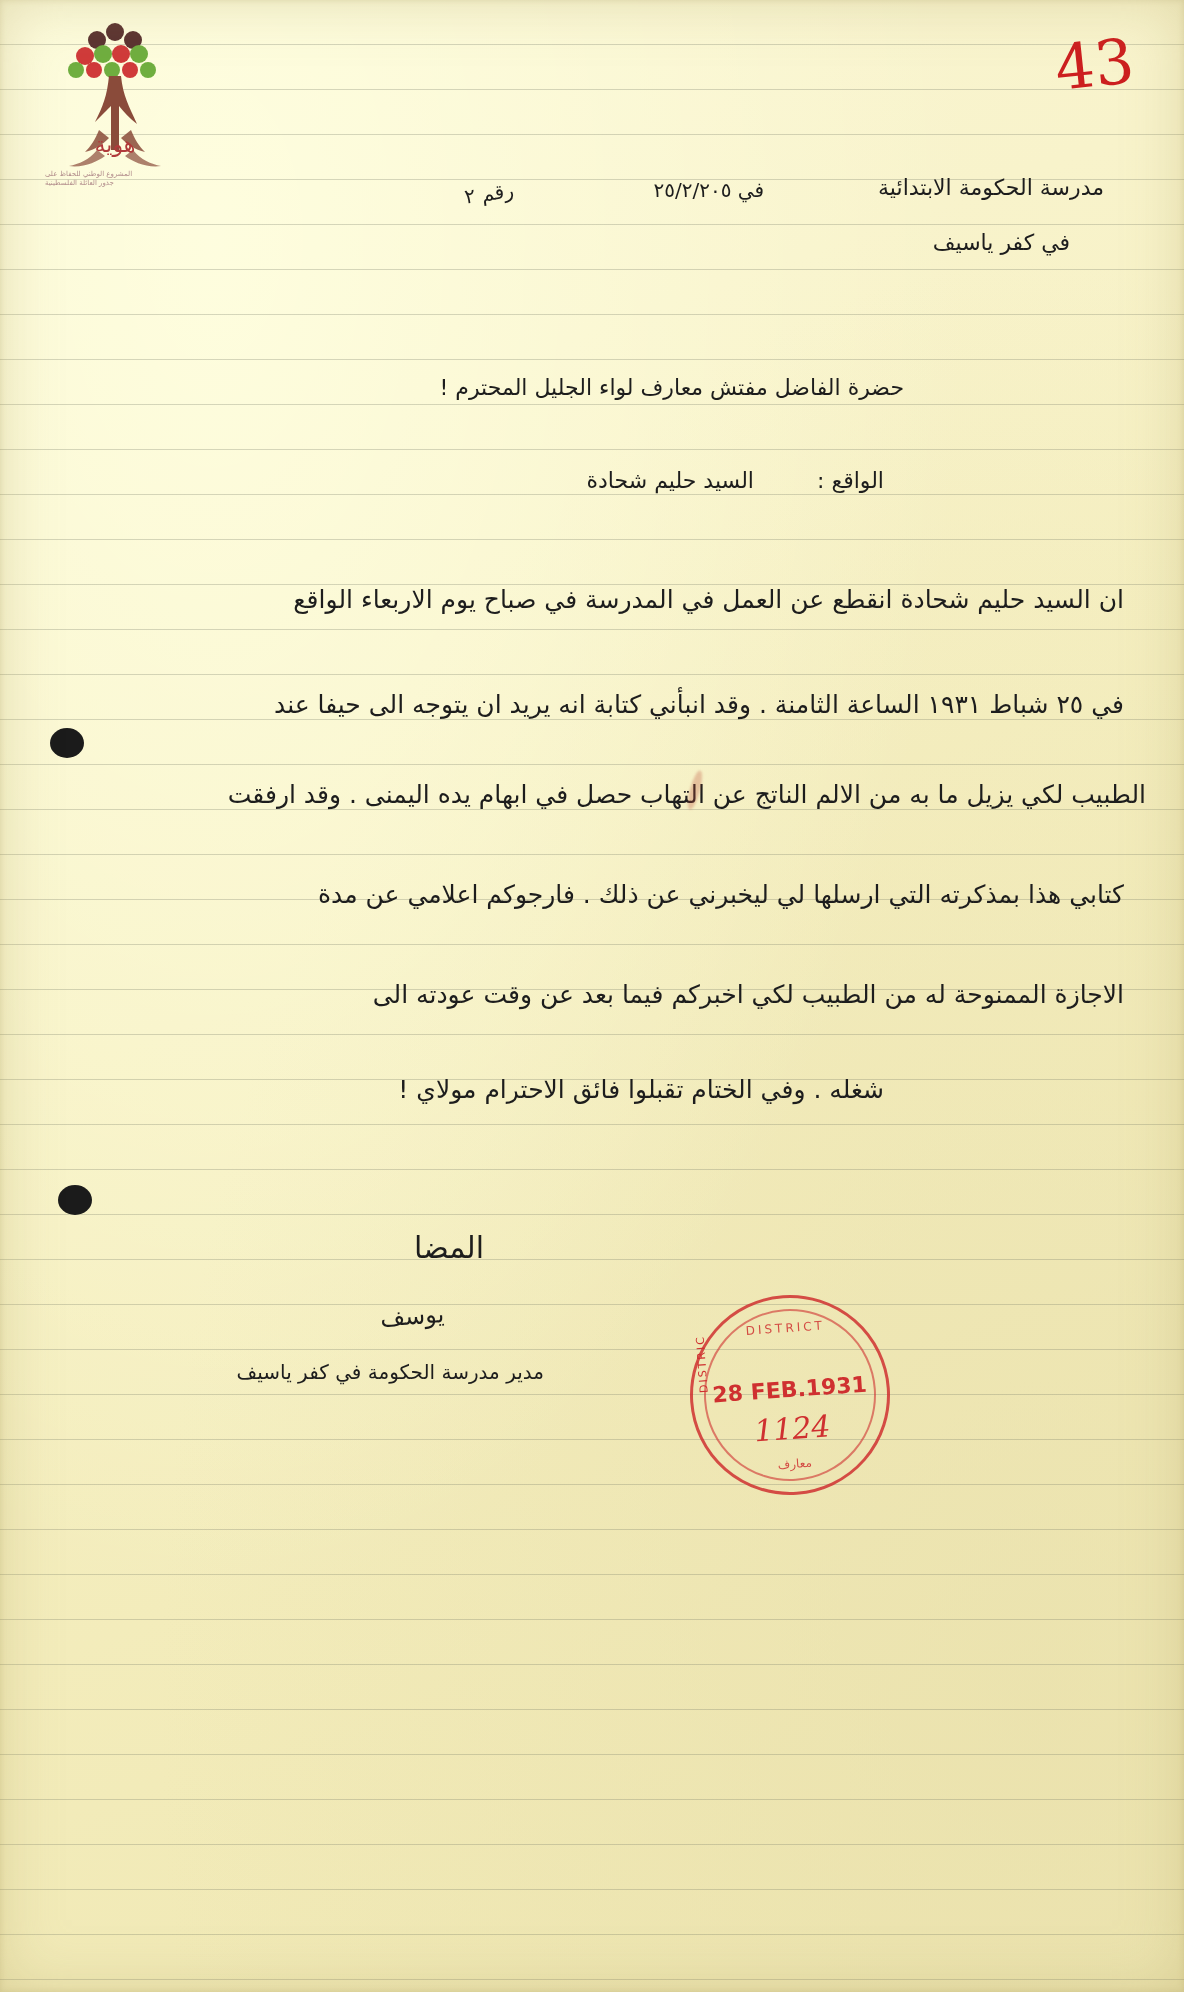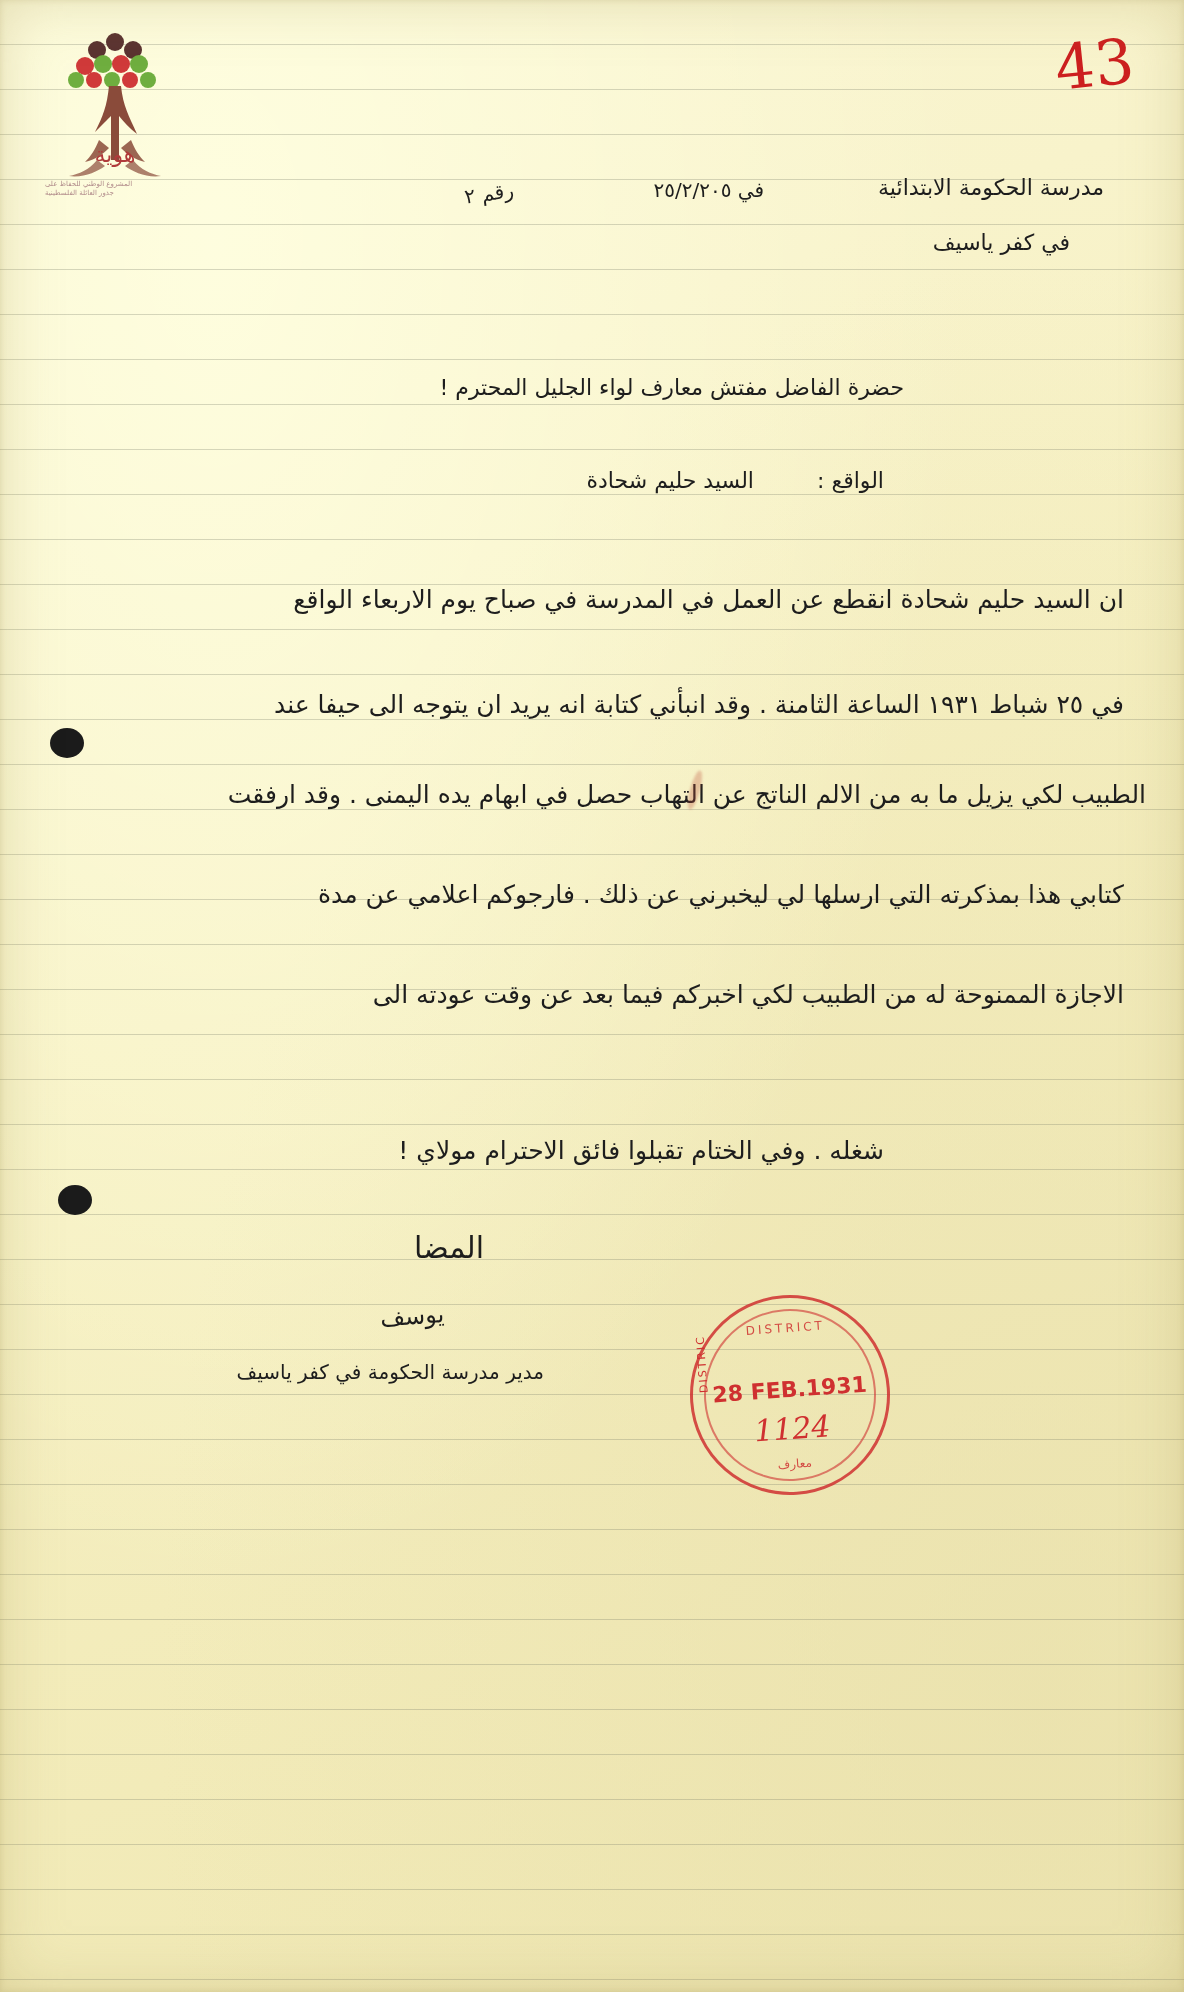--- a/index.html
+++ b/index.html
@@ -49,21 +49,21 @@
       rgba(120,125,105,0.30) 44px,
       rgba(120,125,105,0.30) 45px
     );
     pointer-events: none;
   }
 
   
   .logo {
     position: absolute;
     left: 45px;
-    top: 20px;
+    top: 10px;
     width: 140px;
     height: 190px;
     text-decoration: underline;
   }
   .logo svg { display: block; }
   .logo .cap {
     position: absolute;
     left: 0;
     top: 160px;
     width: 140px;
@@ -243,21 +243,21 @@
   <div class="hand head" style="right:280px; top:375px;">حضرة الفاضل مفتش معارف لواء الجليل المحترم !</div>
 
   <div class="hand head" style="right:300px; top:468px;">الواقع :</div>
   <div class="hand head" style="right:430px; top:468px;">السيد حليم شحادة</div>
 
   <div class="hand body" style="right:60px; top:585px;">ان السيد حليم شحادة انقطع عن العمل في المدرسة في صباح يوم الاربعاء الواقع</div>
   <div class="hand body" style="right:60px; top:678px;margin-top:12px;">في ٢٥ شباط ١٩٣١ الساعة الثامنة . وقد انبأني كتابة انه يريد ان يتوجه الى حيفا عند</div>
   <div class="hand body" style="right:38px; top:780px;">الطبيب لكي يزيل ما به من الالم الناتج عن التهاب حصل في ابهام يده اليمنى . وقد ارفقت</div>
   <div class="hand body" style="right:60px; top:980px;">الاجازة الممنوحة له من الطبيب لكي اخبركم فيما بعد عن وقت عودته الى</div>
   <div class="hand body" style="right:60px; top:880px;">كتابي هذا بمذكرته التي ارسلها لي ليخبرني عن ذلك . فارجوكم اعلامي عن مدة</div>
-  <div class="hand body" style="right:300px; top:1136px;">شغله . وفي الختام تقبلوا فائق الاحترام مولاي !</div>
+  <div class="hand body" style="right:300px; top:1075px;">شغله . وفي الختام تقبلوا فائق الاحترام مولاي !</div>
 
   <div class="hand" style="right:700px; top:1230px; font-size:30px;">المضا</div>
   <div class="hand" style="right:740px; top:1300px; font-size:24px; transform:rotate(-4deg);">يوسف</div>
   <div class="hand small" style="right:640px; top:1360px;">مدير مدرسة الحكومة في كفر ياسيف</div>
 
   <div class="hole" style="left:50px; top:728px;"></div>
   <div class="hole" style="left:58px; top:1185px;"></div>
 
   <div class="smudge"></div>
 

